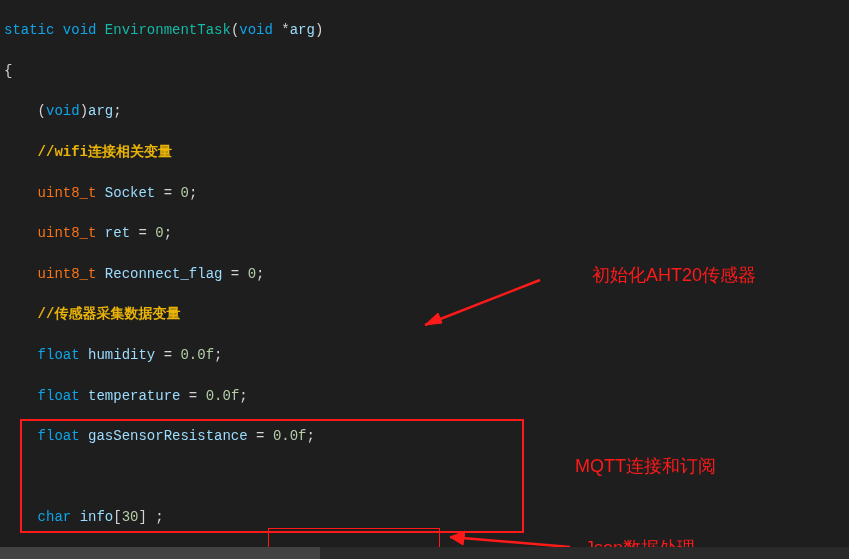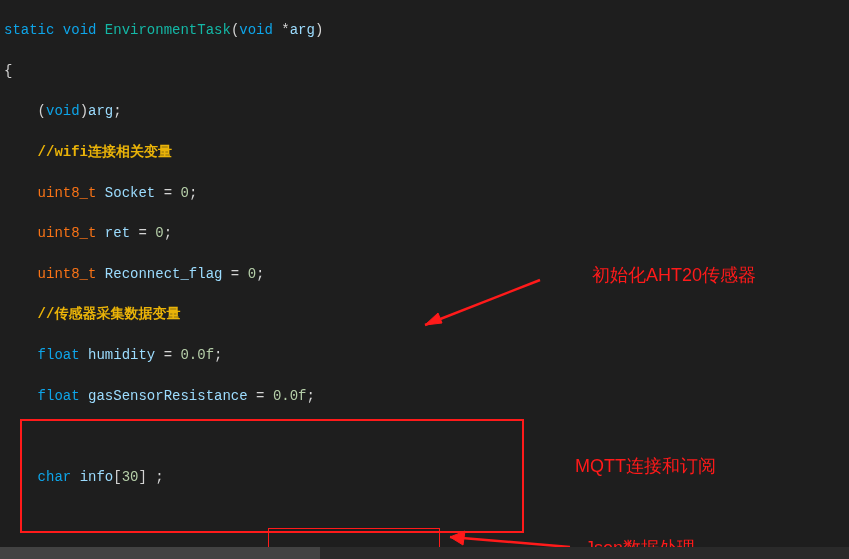--- a/index.html
+++ b/index.html
@@ -86,20 +86,21 @@
 <div class="code-area">
 <div class="line"><span class="kw">static</span> <span class="kw">void</span> <span class="func">EnvironmentTask</span><span class="op">(</span><span class="kw">void</span><span class="op"> *</span><span class="param">arg</span><span class="op">)</span></div>
 <div class="line"><span class="op">{</span></div>
 <div class="line"><span class="op">    (</span><span class="kw">void</span><span class="op">)</span><span class="var">arg</span><span class="op">;</span></div>
 <div class="line"><span class="cmt">    //wifi连接相关变量</span></div>
 <div class="line"><span>    </span><span class="type">uint8_t</span><span> </span><span class="var">Socket</span><span class="op"> = </span><span class="num">0</span><span class="op">;</span></div>
 <div class="line"><span>    </span><span class="type">uint8_t</span><span> </span><span class="var">ret</span><span class="op"> = </span><span class="num">0</span><span class="op">;</span></div>
 <div class="line"><span>    </span><span class="type">uint8_t</span><span> </span><span class="var">Reconnect_flag</span><span class="op"> = </span><span class="num">0</span><span class="op">;</span></div>
 <div class="line"><span class="cmt">    //传感器采集数据变量</span></div>
 <div class="line"><span>    </span><span class="kw">float</span><span> </span><span class="var">humidity</span><span class="op"> = </span><span class="num">0.0f</span><span class="op">;</span></div>
+<div class="line"><span>    </span><span class="kw">float</span><span> </span><span class="var">temperature</span><span class="op"> = </span><span class="num">0.0f</span><span class="op">;</span></div>
 <div class="line"><span>    </span><span class="kw">float</span><span> </span><span class="var">gasSensorResistance</span><span class="op"> = </span><span class="num">0.0f</span><span class="op">;</span></div>
 <div class="line"></div>
 <div class="line"><span>    </span><span class="kw">char</span><span> </span><span class="var">info</span><span class="op">[</span><span class="num">30</span><span class="op">] ;</span></div>
 <div class="line"></div>
 
 
 
 
 
 

